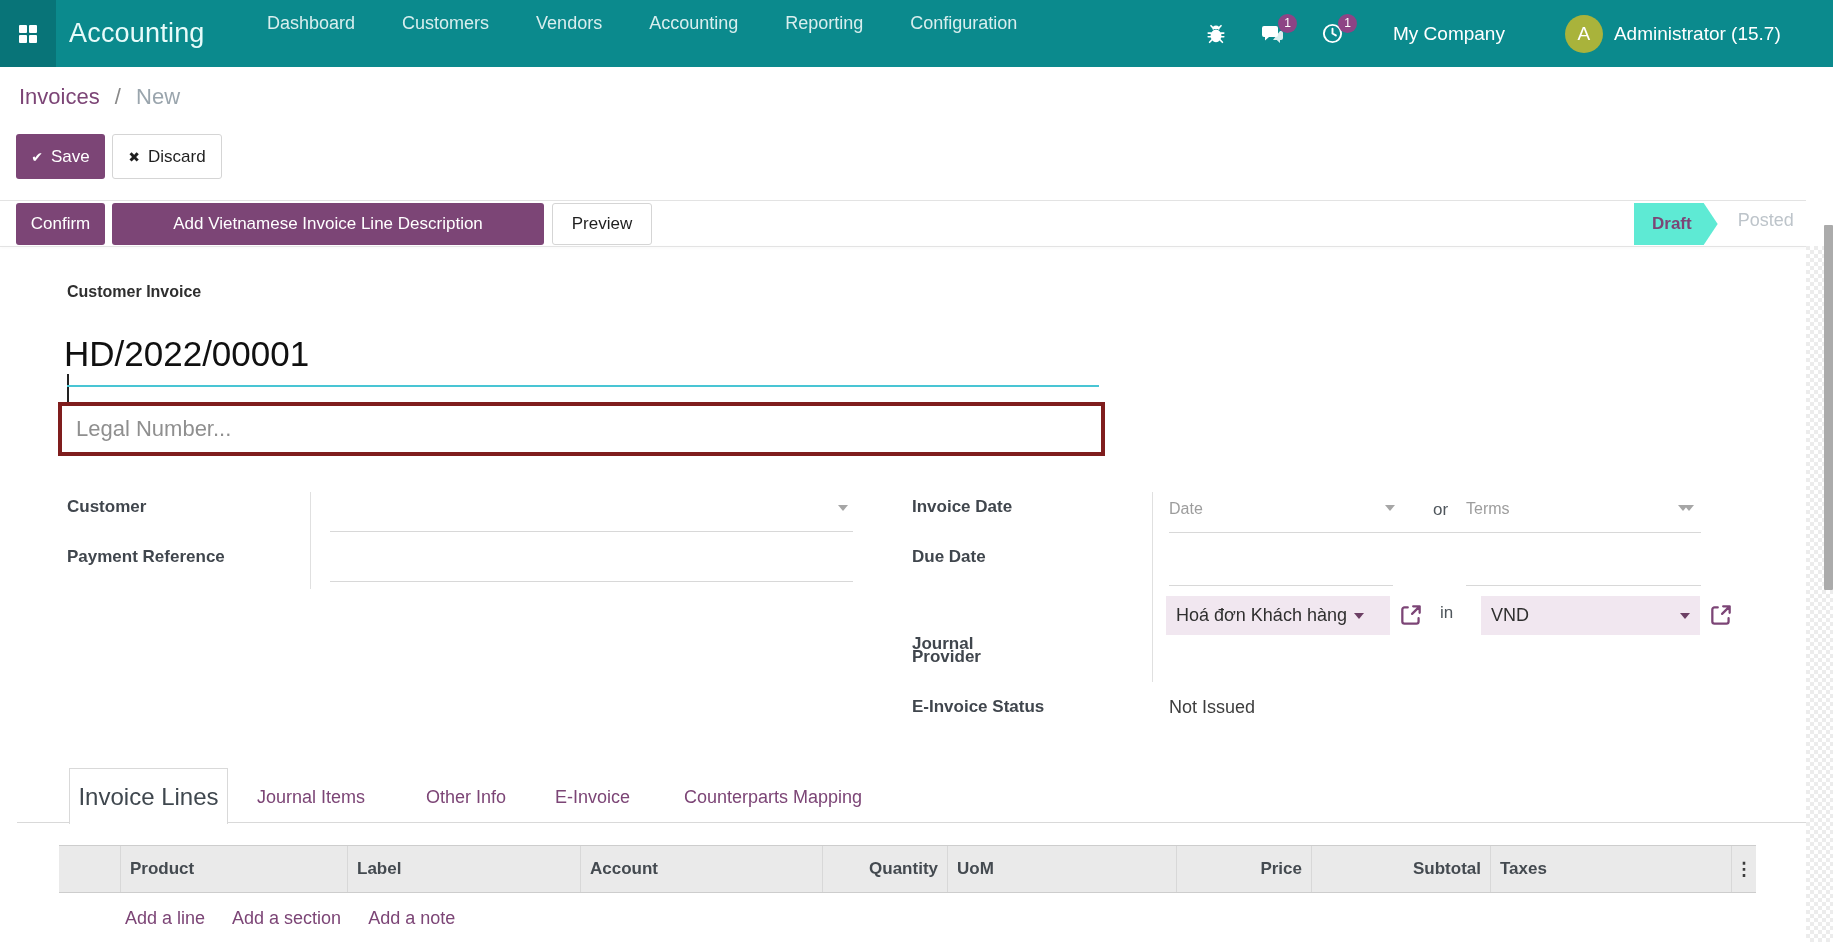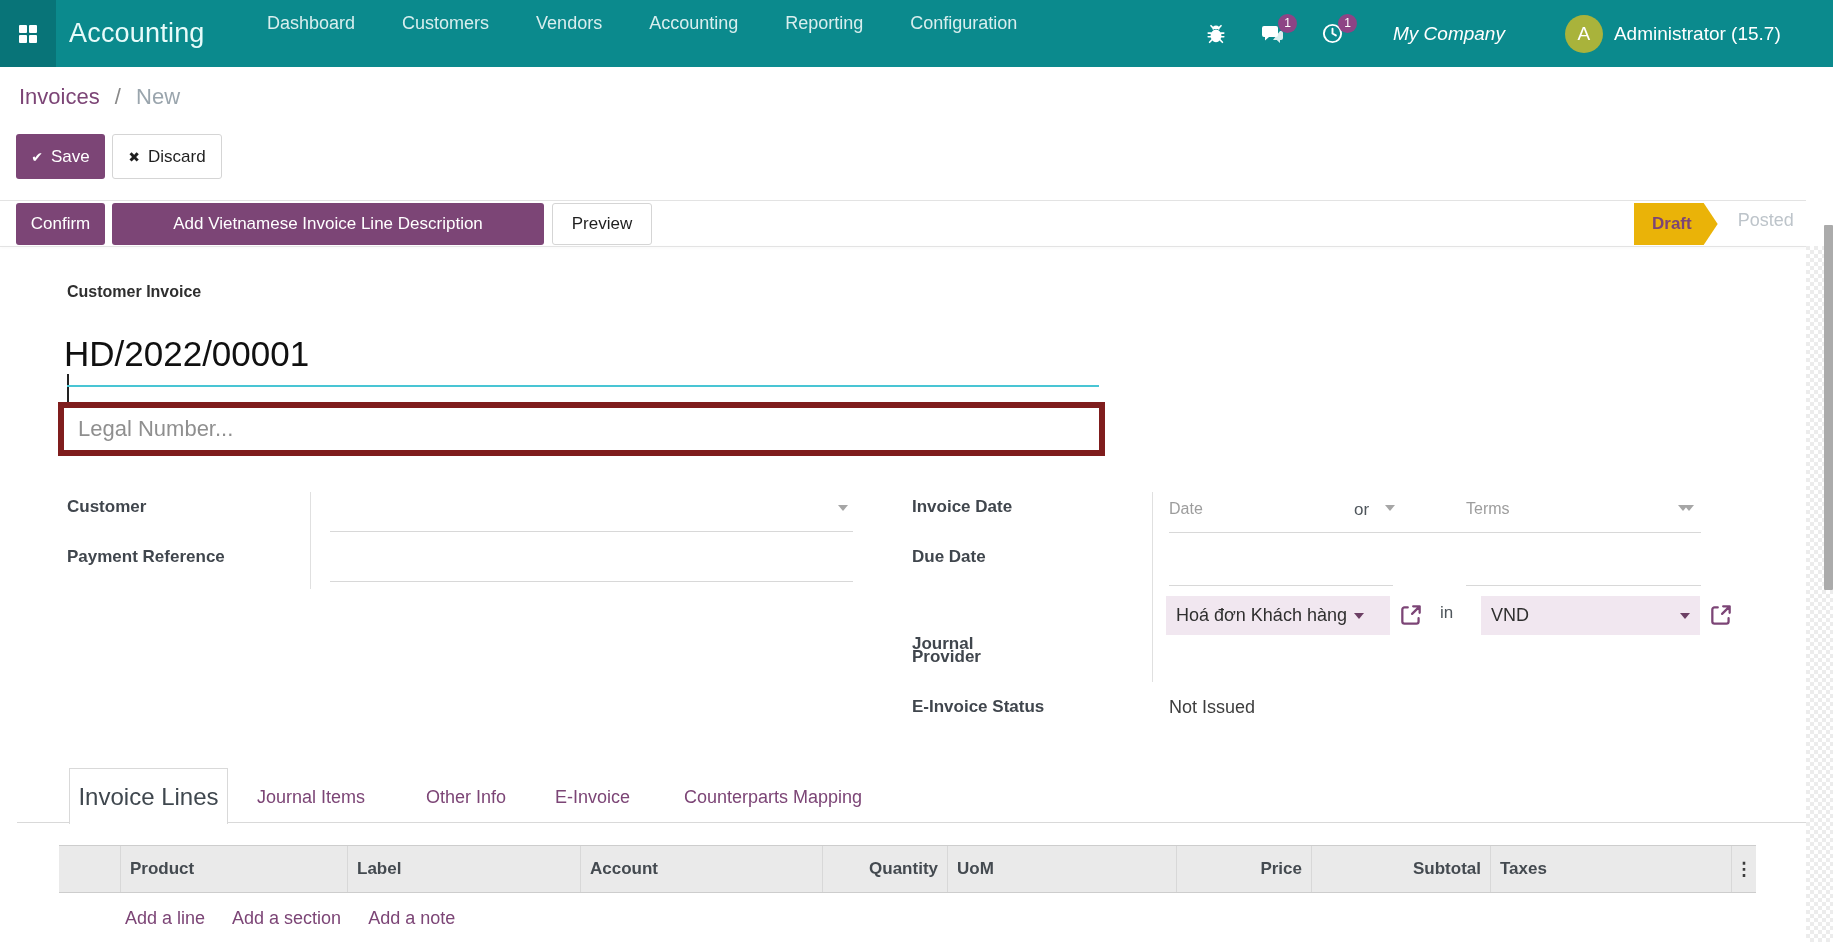--- a/index.html
+++ b/index.html
@@ -9,21 +9,21 @@
 
   
   .topbar { position:absolute; left:0; top:0; width:1833px; height:67px; background:#0b8a8d; display:flex; align-items:center; }
   .apps-btn { width:56px; height:67px; background:#087478; display:flex; align-items:center; justify-content:center; cursor:pointer; flex:0 0 auto; }
   .brand { color:#e7fbfa; font-size:27px; font-weight:400; margin-left:13px; letter-spacing:.2px; }
   .menu { position:absolute; left:267px; top:0; height:47px; display:flex; align-items:center; gap:47px; }
   .menu span { color:#d8eeee; font-size:18px; cursor:pointer; white-space:nowrap; }
   .systray { position:absolute; left:1203px; top:0; height:67px; display:flex; align-items:center; }
   .tray-icon { position:relative; width:26px; height:26px; display:flex; align-items:center; justify-content:center; cursor:pointer; }
   .badge { position:absolute; top:-7px; right:-12px; min-width:19px; height:19px; border-radius:10px; background:#8d4485; color:#fff; font-size:12px; display:flex; align-items:center; justify-content:center; padding:0 5px; }
-  .company { color:#fff; font-size:19px; margin-left:48px; cursor:pointer; white-space:nowrap;font-style:italic; }
+  .company { color:#fff; font-size:19px; margin-left:48px; cursor:pointer; white-space:nowrap; }
   .avatar { width:38px; height:38px; border-radius:50%; background:#a9b33b; color:#fff; font-size:19px; display:flex; align-items:center; justify-content:center; margin-left:60px; cursor:pointer; }
   .username { color:#fff; font-size:19px; margin-left:11px; cursor:pointer; white-space:nowrap; }
 
   
   .breadcrumb { position:absolute; left:19px; top:84px; font-size:22px; }
   .breadcrumb .bc-parent { color:#7c4576; cursor:pointer; }
   .breadcrumb .bc-sep { color:#888; margin:0 9px; }
   .breadcrumb .bc-current { color:#9aa5ad; }
 
   .btn { display:inline-flex; align-items:center; justify-content:center; font-size:17px; border-radius:3px; cursor:pointer; border:1px solid transparent; white-space:nowrap; }
@@ -34,31 +34,31 @@
   .btn-save    { position:absolute; left:16px;  top:134px; width:89px;  height:45px; }
   .btn-discard { position:absolute; left:112px; top:134px; width:110px; height:45px; }
 
   .statusbar-line-top    { position:absolute; left:0; top:200px; width:1806px; height:1px; background:#e3e3e3; }
   .statusbar-line-bottom { position:absolute; left:0; top:246px; width:1806px; height:1px; background:#e3e3e3; box-shadow:0 1px 3px rgba(0,0,0,.06); }
   .btn-confirm { position:absolute; left:16px;  top:203px; width:89px;  height:42px; }
   .btn-addvn   { position:absolute; left:112px; top:203px; width:432px; height:42px; }
   .btn-preview { position:absolute; left:552px; top:203px; width:100px; height:42px; }
 
   .statewidget { position:absolute; left:1634px; top:203px; height:42px; display:flex; align-items:stretch; }
-  .state-draft { background:#eab308; color:#7c4576; font-weight:700; font-size:17px; display:flex; align-items:center; padding:0 26px 0 18px;
+  .state-draft { background:#5eead4; color:#7c4576; font-weight:700; font-size:17px; display:flex; align-items:center; padding:0 26px 0 18px;
                  clip-path:polygon(0 0, calc(100% - 14px) 0, 100% 50%, calc(100% - 14px) 100%, 0 100%); cursor:pointer; }
   .state-posted { color:#bdc4ca; font-size:18px; display:flex; align-items:center; padding:0 6px 8px 20px; cursor:pointer; }
 
   
   .type-label { position:absolute; left:67px; top:283px; font-size:16px; font-weight:600; color:#2f2f2f; }
   .doc-name { position:absolute; left:64px; top:334px; font-size:35px; color:#101010; display:flex; align-items:flex-start; cursor:text;flex-direction:column; }
   .text-caret { display:inline-block; width:2px; height:40px; background:#222; margin-left:3px; }
   .focus-underline { position:absolute; left:67px; top:385px; width:1032px; height:2px; background:#49c5d4; }
 
-  .legal-box { position:absolute; left:58px; top:402px; width:1047px; height:54px; border:6px solid #7f1d1d; background:#fff; display:flex; align-items:center; }
+  .legal-box { position:absolute; left:58px; top:402px; width:1047px; height:54px; border:4px solid #7f1d1d; background:#fff; display:flex; align-items:center; }
   .legal-box input { border:none; outline:none; width:100%; font-size:22px; color:#555; padding:0 14px; font-family:"Liberation Sans",sans-serif; background:transparent; }
   .legal-box input::placeholder { color:#8f8f8f; }
 
   .flabel { position:absolute; font-size:17px; font-weight:700; color:#40464d; white-space:nowrap; }
   .vsep { position:absolute; width:1px; background:#e0e0e0; }
   .fline { position:absolute; height:1px; background:#d8d8d8; cursor:text; }
   .caret-down { position:absolute; width:0; height:0; border-left:5px solid transparent; border-right:5px solid transparent; border-top:6px solid #a6a6a6; cursor:pointer; }
   .ph { position:absolute; font-size:16px; color:#9d9d9d; cursor:text; }
   .smallword { position:absolute; font-size:17px; color:#4f565c; }
   .fvalue { position:absolute; font-size:18px; color:#3d3d3d; }
@@ -192,21 +192,21 @@
   <div class="flabel" style="left:912px; top:647px;">Provider</div>
   <div class="flabel" style="left:912px; top:697px;">E-Invoice Status</div>
   <div class="vsep" style="left:1152px; top:492px; height:190px;"></div>
 
   <div class="caret-down" style="left:1684px; top:505px;"></div>
   <div class="fline" style="left:1169px; top:532px; width:532px;"></div>
 
   <div class="ph" style="left:1169px; top:500px;">Date</div>
   <div class="caret-down" style="left:1385px; top:505px;"></div>
   <div class="fline" style="left:1169px; top:585px; width:224px;"></div>
-  <div class="smallword" style="left:1354px; top:500px;">or</div>
+  <div class="smallword" style="left:1433px; top:500px;">or</div>
   <div class="ph" style="left:1466px; top:500px;">Terms</div>
   <div class="caret-down" style="left:1678px; top:505px;"></div>
   <div class="fline" style="left:1466px; top:585px; width:235px;"></div>
 
   <div class="chip" style="left:1166px; top:596px; width:224px;">
     <span>Hoá đơn Khách hàng</span>
     <span class="chip-caret"></span>
   </div>
   <div class="extlink" style="left:1398px; top:602px;">
     <svg width="26" height="26" viewBox="0 0 24 24" fill="none" stroke="#7c4576" stroke-width="2.1" stroke-linecap="round" stroke-linejoin="round">

